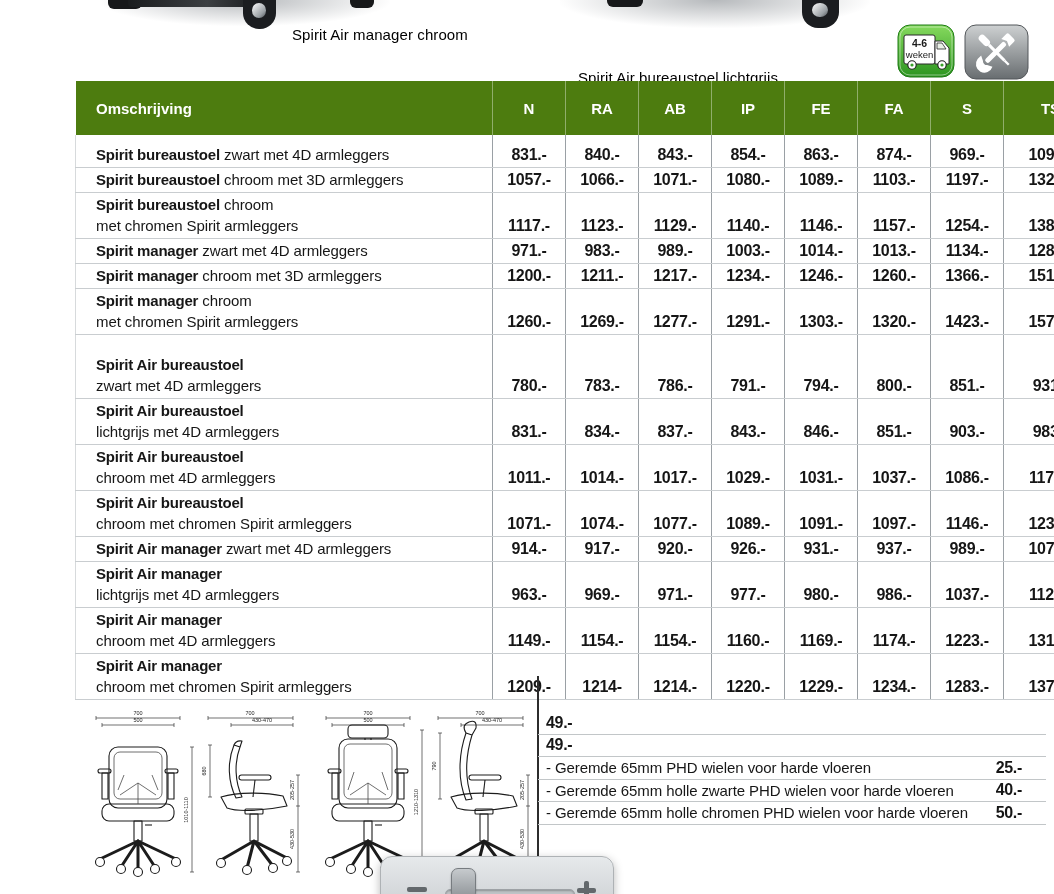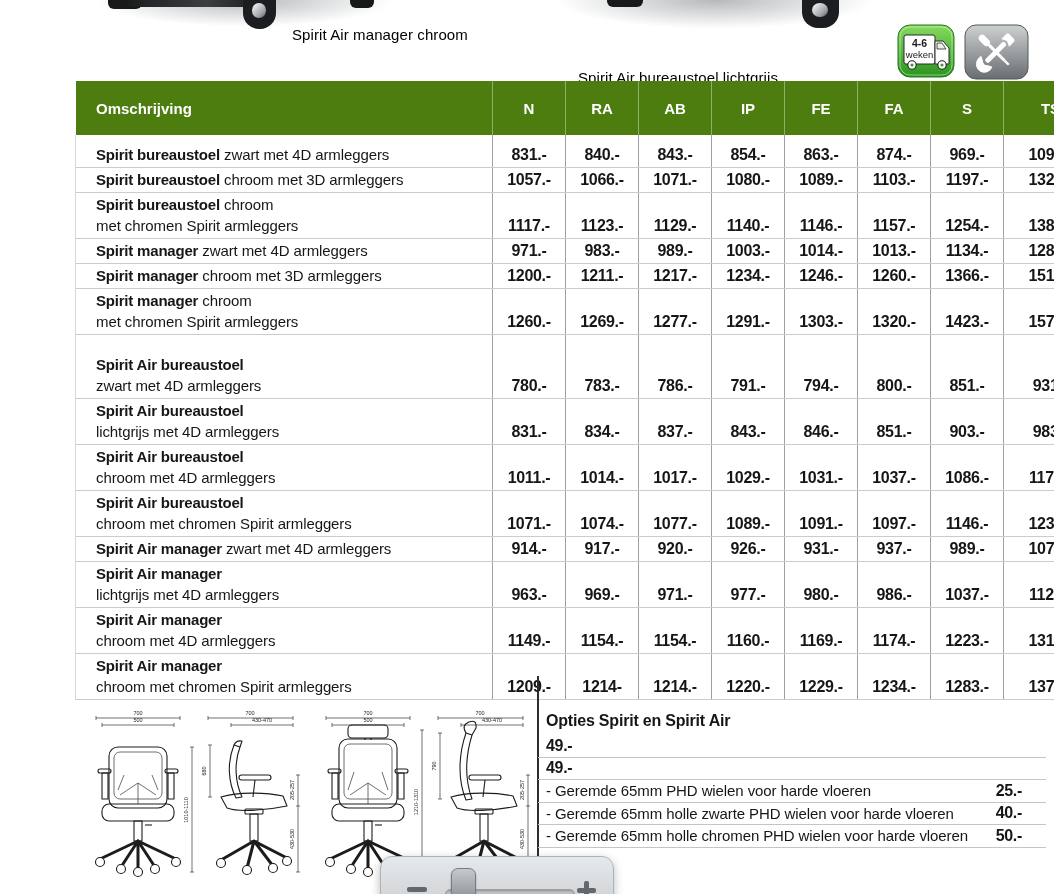--- a/index.html
+++ b/index.html
@@ -457,21 +457,20 @@
 
         <path class="dim" d="M210,75 V106 M208,75 h4 M208,106 h4"></path>
         <text class="dimtext" transform="rotate(-90 206 90)" x="206" y="90">205-257</text>
         <path class="dim" d="M210,106 V172 M208,172 h4"></path>
         <text class="dimtext" transform="rotate(-90 206 139)" x="206" y="139">430-530</text>
       </g>
     </svg>
   </div>
 
   <div class="options">
-    <div class="opt-title">Opties Spirit en Spirit Air</div>
     <div id="options-list">
         <div class="opt-row">
           <span class="opt-price">49.-</span>
         </div>
         <div class="opt-row">
           <span class="opt-price">49.-</span>
         </div>
         <div class="opt-row">
           <span class="opt-label">- Geremde 65mm PHD wielen voor harde vloeren</span>
           <span class="opt-price">25.-</span>

